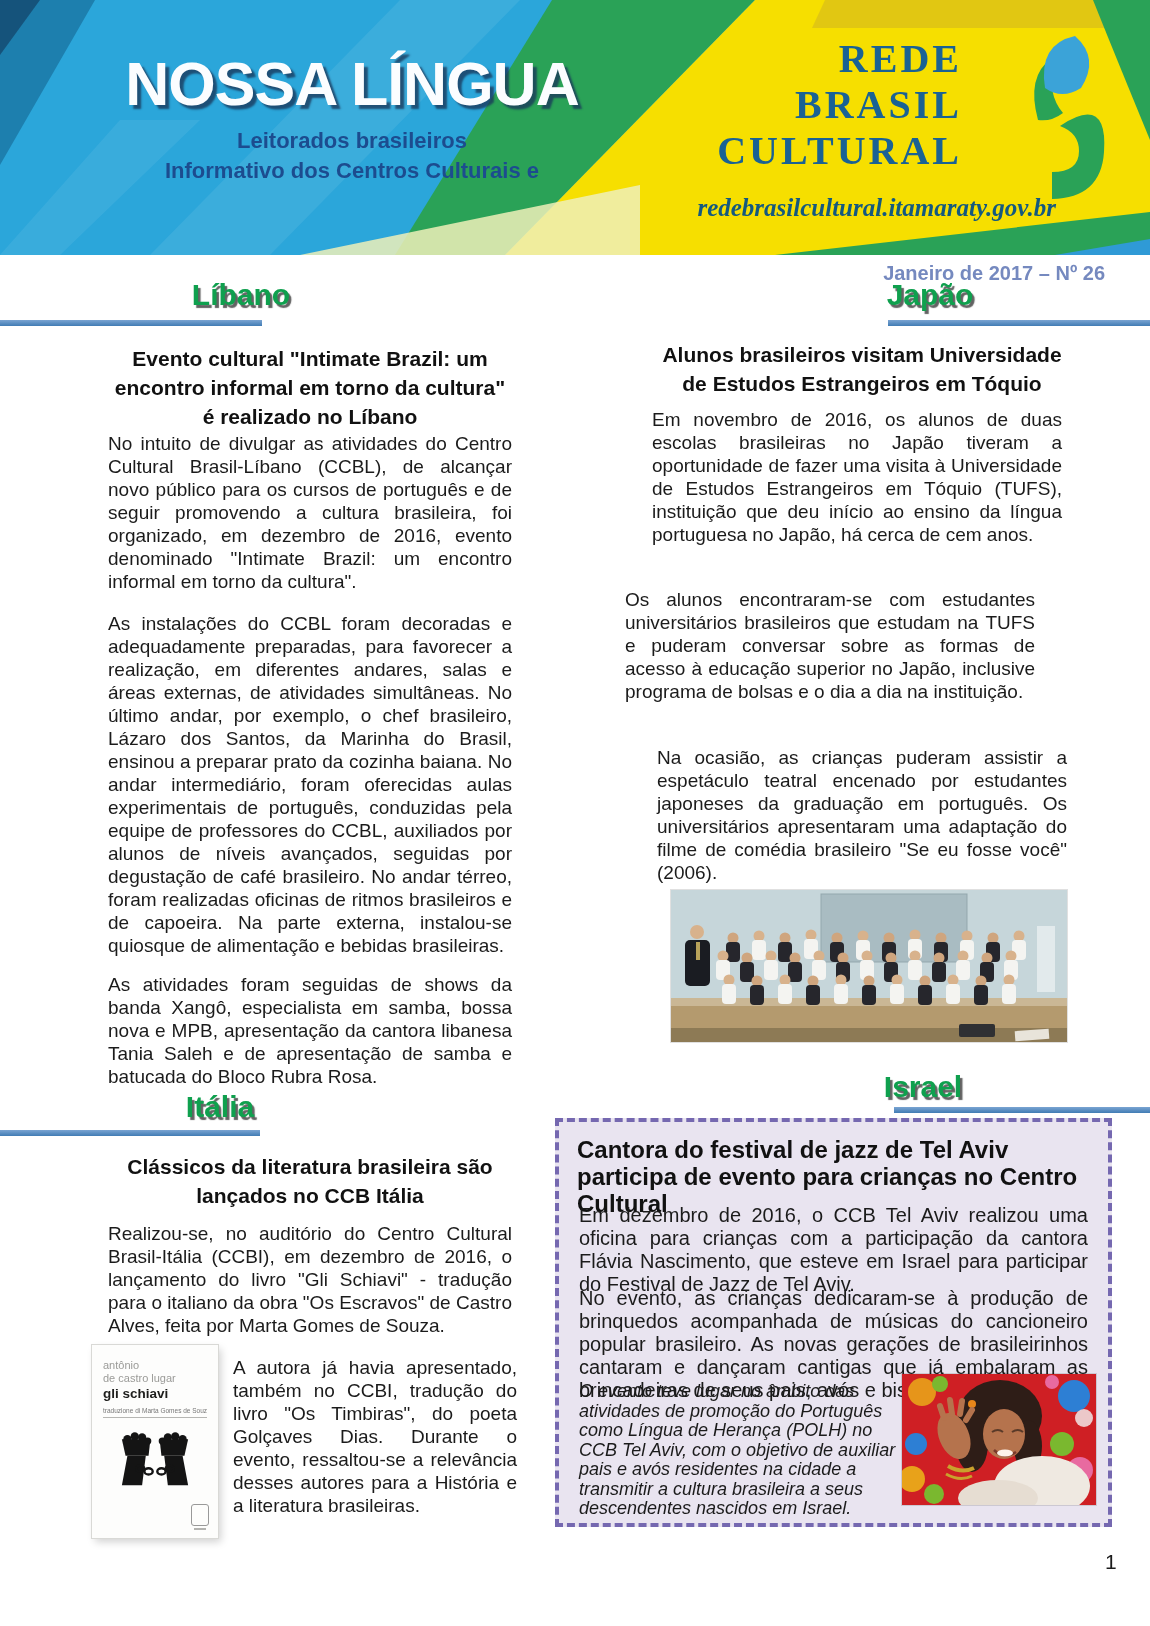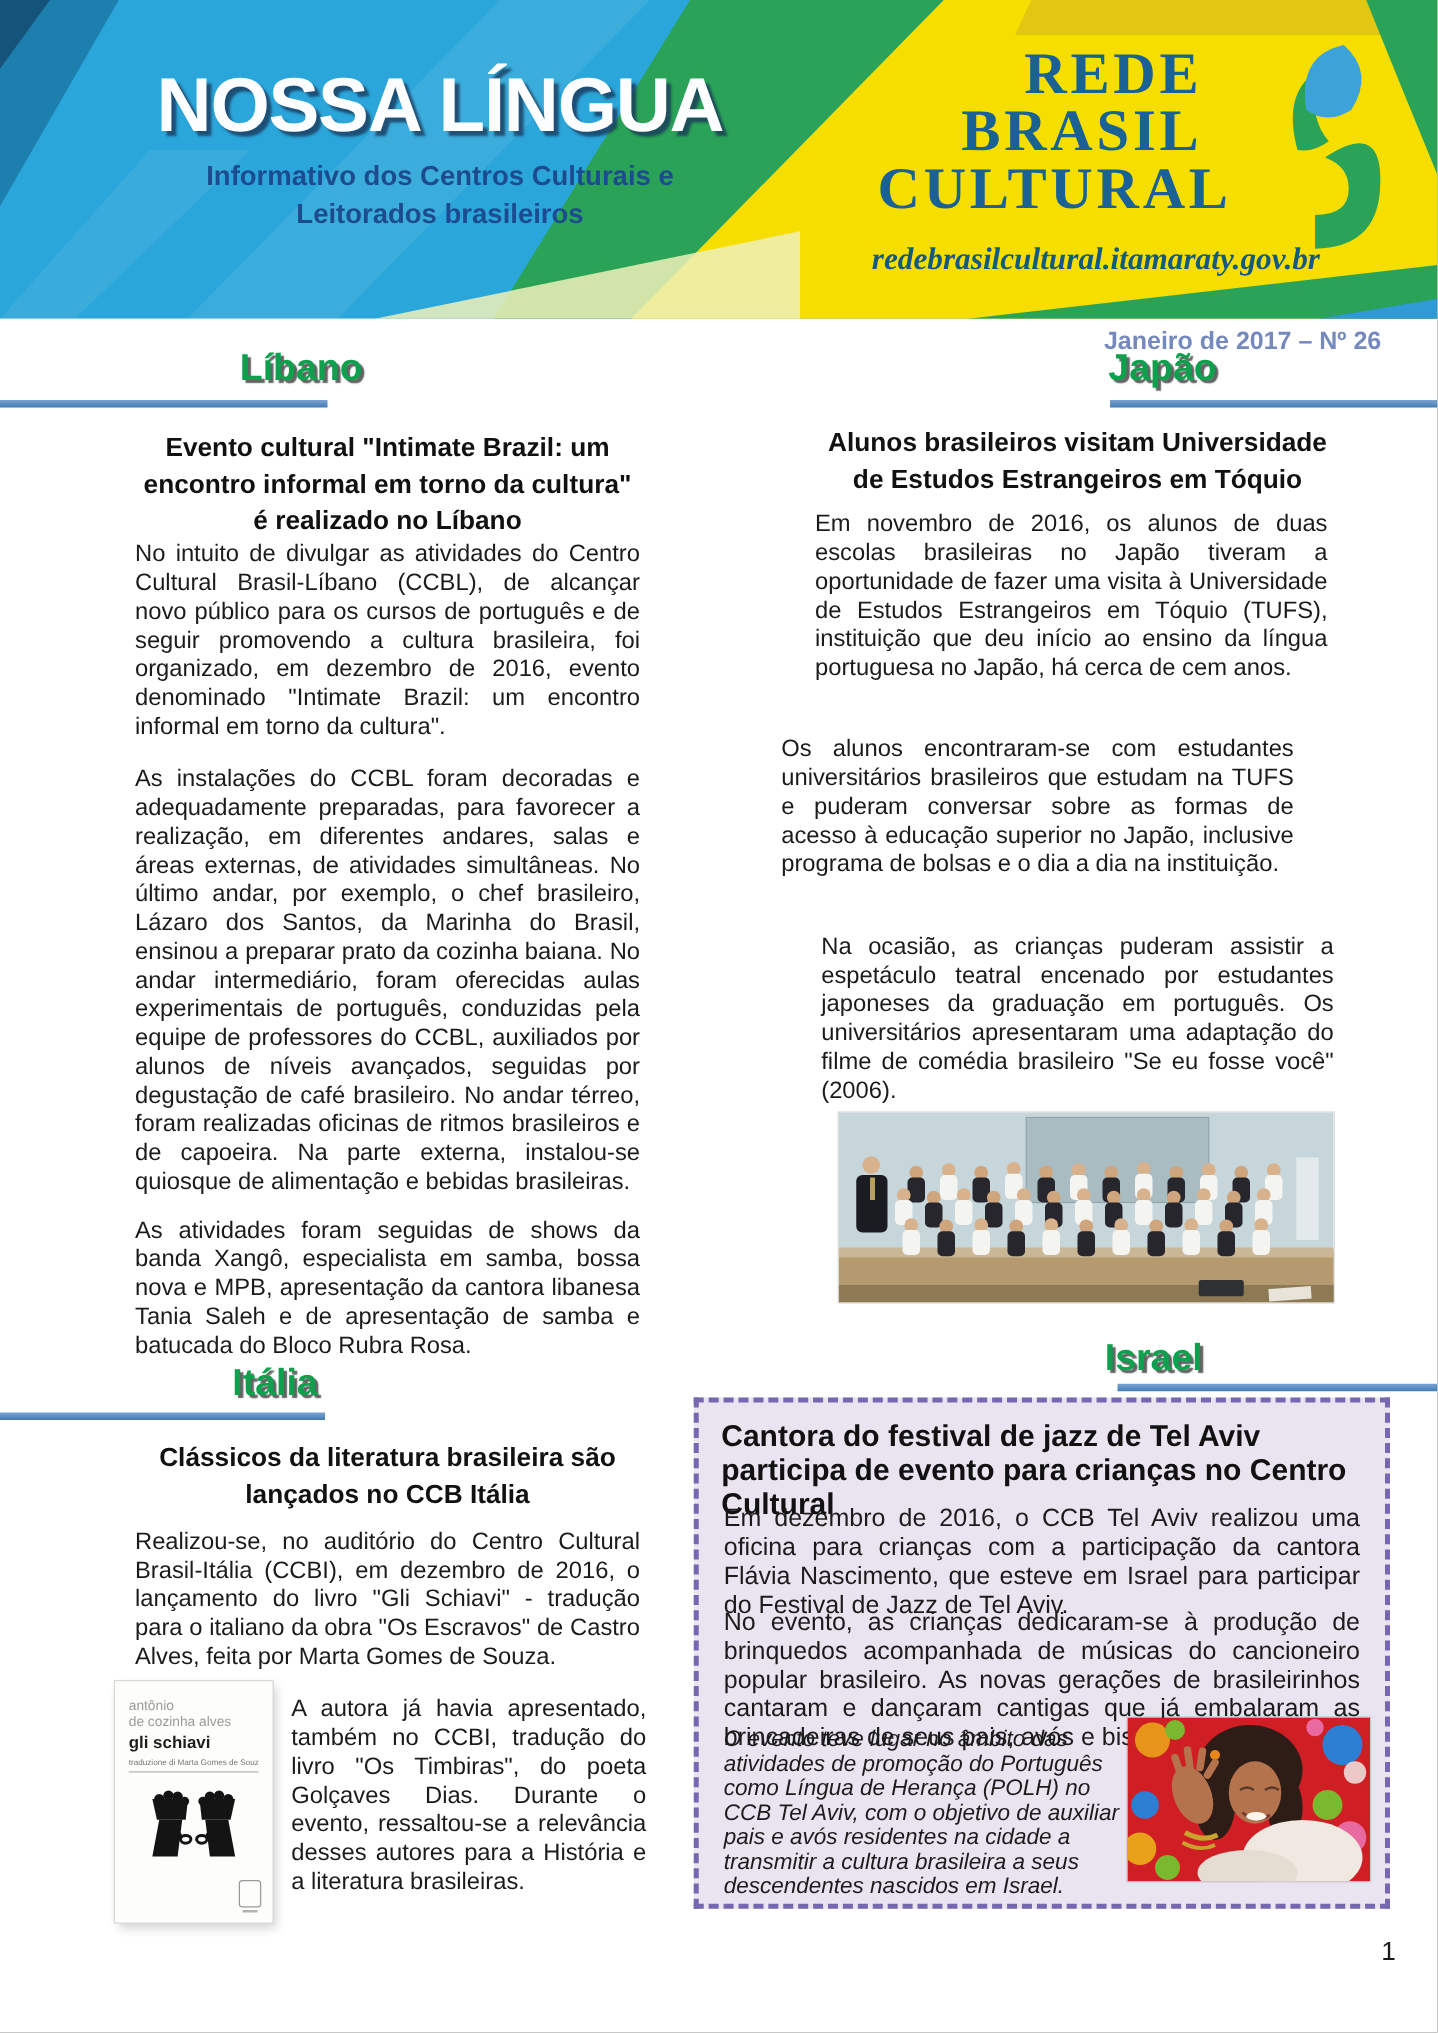--- a/index.html
+++ b/index.html
@@ -8,21 +8,21 @@
 
   
   .banner{position:absolute;left:0;top:0;width:1100px;height:255px;}
   .banner svg{position:absolute;left:0;top:0;}
   .banner-title-wrap{position:absolute;left:92px;top:52px;width:520px;text-align:center;}
   .banner-title{font-size:61px;font-weight:bold;letter-spacing:-1px;color:#fbfdff;
                 text-shadow:4px 4px 2px rgba(25,55,90,.78);line-height:1.05;}
   .banner-sub{margin-top:10px;font-size:22px;font-weight:bold;color:#1c4c8f;line-height:30px;}
   .logo-text{position:absolute;right:138px;top:36px;width:260px;text-align:right;
              font-family:"Liberation Serif","DejaVu Serif",serif;font-weight:bold;
-             font-size:47px;line-height:46px;letter-spacing:3px;color:#1a6294;}
+             font-size:40px;line-height:46px;letter-spacing:3px;color:#1a6294;}
   .logo-url{position:absolute;right:44px;top:194px;width:420px;text-align:right;
             font-family:"Liberation Serif","DejaVu Serif",serif;font-style:italic;font-weight:bold;
             font-size:25px;color:#14597f;}
 
   
   .issue-date{position:absolute;top:262px;right:45px;font-size:20px;font-weight:bold;color:#7589bf;}
   .sec-head{position:absolute;font-size:30px;font-weight:bold;color:#0fa04e;text-align:center;
             text-shadow:2.5px 2.5px 1px rgba(70,70,70,.85);}
   .rule{position:absolute;height:6px;background:linear-gradient(#7aa4d2,#417cb4);}
   .art-title{position:absolute;font-size:21px;font-weight:bold;text-align:center;line-height:29px;color:#111;}
@@ -80,22 +80,22 @@
 
       <g>
         <path d="M1038,120 Q1026,76 1052,58 Q1047,95 1063,113 Q1051,122 1038,120 Z" fill="#2aa257"></path>
         <path d="M1045,88 Q1038,44 1075,36 Q1100,58 1081,88 Q1062,100 1045,88 Z" fill="#3ba3d8"></path>
         <path d="M1060,126 Q1108,94 1104,152 Q1101,198 1052,199 L1052,172 Q1079,172 1079,151 Q1079,133 1060,126 Z" fill="#2aa257"></path>
       </g>
     </svg>
     <div class="banner-title-wrap">
       <div class="banner-title">NOSSA LÍNGUA</div>
       <div class="banner-sub">
+        <div>Leitorados brasileiros</div>
         <div>Informativo dos Centros Culturais e</div>
-        <div>Leitorados brasileiros</div>
       </div>
     </div>
     <div class="logo-text">
       <div>REDE</div>
       <div>BRASIL</div>
       <div>CULTURAL</div>
     </div>
     <div class="logo-url">redebrasilcultural.itamaraty.gov.br</div>
   </div>
 
@@ -111,21 +111,21 @@
 
   <div class="sec-head" style="left:25px;top:1090px;width:390px;">Itália</div>
   <div class="rule" style="left:0;top:1130px;width:260px;"></div>
 
   <div class="art-title" style="left:108px;top:1152px;width:404px;">Clássicos da literatura brasileira são lançados no CCB Itália</div>
   <div class="para" style="left:108px;top:1222px;width:404px;">Realizou-se, no auditório do Centro Cultural Brasil-Itália (CCBI), em dezembro de 2016, o lançamento do livro "Gli Schiavi" - tradução para o italiano da obra "Os Escravos" de Castro Alves, feita por Marta Gomes de Souza.</div>
 
   <div class="book">
     <div class="book-author">
       <div>antônio</div>
-      <div>de cozinha alves</div>
+      <div>de castro lugar</div>
     </div>
     <div class="book-title">gli schiavi</div>
     <div class="book-transl">traduzione di Marta Gomes de Souza</div>
     <div class="book-rule"></div>
     <svg class="book-fists" width="92" height="74" viewBox="0 0 100 80">
       <g fill="#141414">
         <circle cx="20" cy="12" r="4.5"></circle>
           <circle cx="28" cy="9" r="4.5"></circle>
           <circle cx="36" cy="10" r="4.5"></circle>
           <circle cx="42" cy="14" r="4"></circle>

